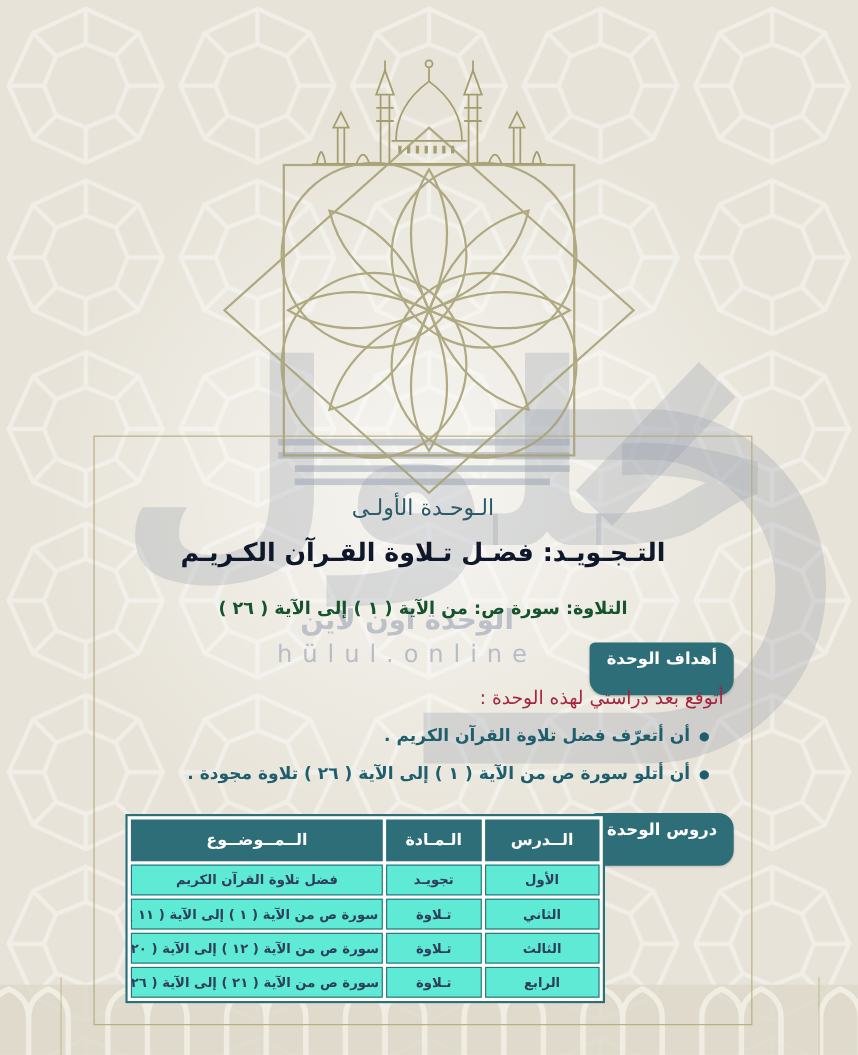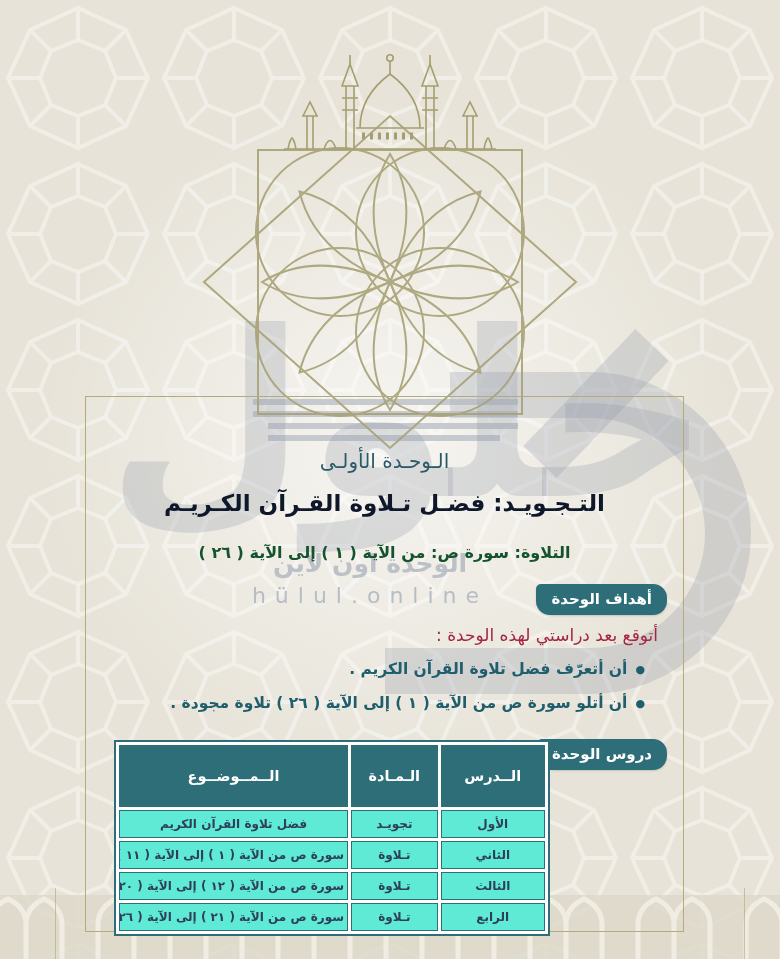--- a/index.html
+++ b/index.html
@@ -44,21 +44,21 @@
   .title1{position:absolute;top:52px;left:0;width:100%;text-align:center;
     font-size:20px;font-weight:normal;color:#2a5a68;letter-spacing:1px;}
   .title2{position:absolute;top:93px;left:0;width:100%;text-align:center;
     font-size:23px;font-weight:bold;color:#0f172a;letter-spacing:1px;}
   .title3{position:absolute;top:146px;left:0;width:100%;text-align:center;
     font-size:16px;font-weight:bold;color:#14532d;}
   .badge{
     position:absolute;right:16px;
     background:#2e6e79;color:#ffffff;
     font-size:15px;font-weight:bold;
-    padding:6px 15px 7px 15px;
+    padding:6px 15px 24px 15px;
     border-radius:5px 14px 14px 14px;
     box-shadow:0 1px 2px rgba(0,0,0,0.15);
   }
   .badge.objectives{top:187px;}
   .badge.lessons{top:342px;text-align:center;}
   .intro{
     position:absolute;top:228px;right:25px;
     font-size:17px;font-weight:normal;color:#a5243f;
   }
   .bullet{
@@ -71,21 +71,21 @@
   .bullet.b2{top:297px;}
   .lessons-table{
     position:absolute;top:343px;left:28px;
     border-collapse:separate;border-spacing:3px;
     background:#ffffff;border:2px solid #2e6e79;
     width:436px;table-layout:fixed;
   }
   .lessons-table th{
     background:#2e6e79;color:#ffffff;
     font-size:14.5px;font-weight:bold;
-    height:30px;padding:16px 4px;
+    height:30px;padding:4px 4px;
   }
   .lessons-table td{
     background:#5eead4;border:1.5px solid #2e6e79;
     color:#2f3e5a;font-size:12px;font-weight:bold;
     height:26px;text-align:center;padding:0 3px;
     white-space:nowrap;overflow:hidden;
   }
   .edge-line{position:absolute;width:1px;height:71px;bottom:0;background:#b3ab7c;opacity:0.65;}
   .edge-line.left{left:55px;}
   .edge-line.right{left:744px;}

